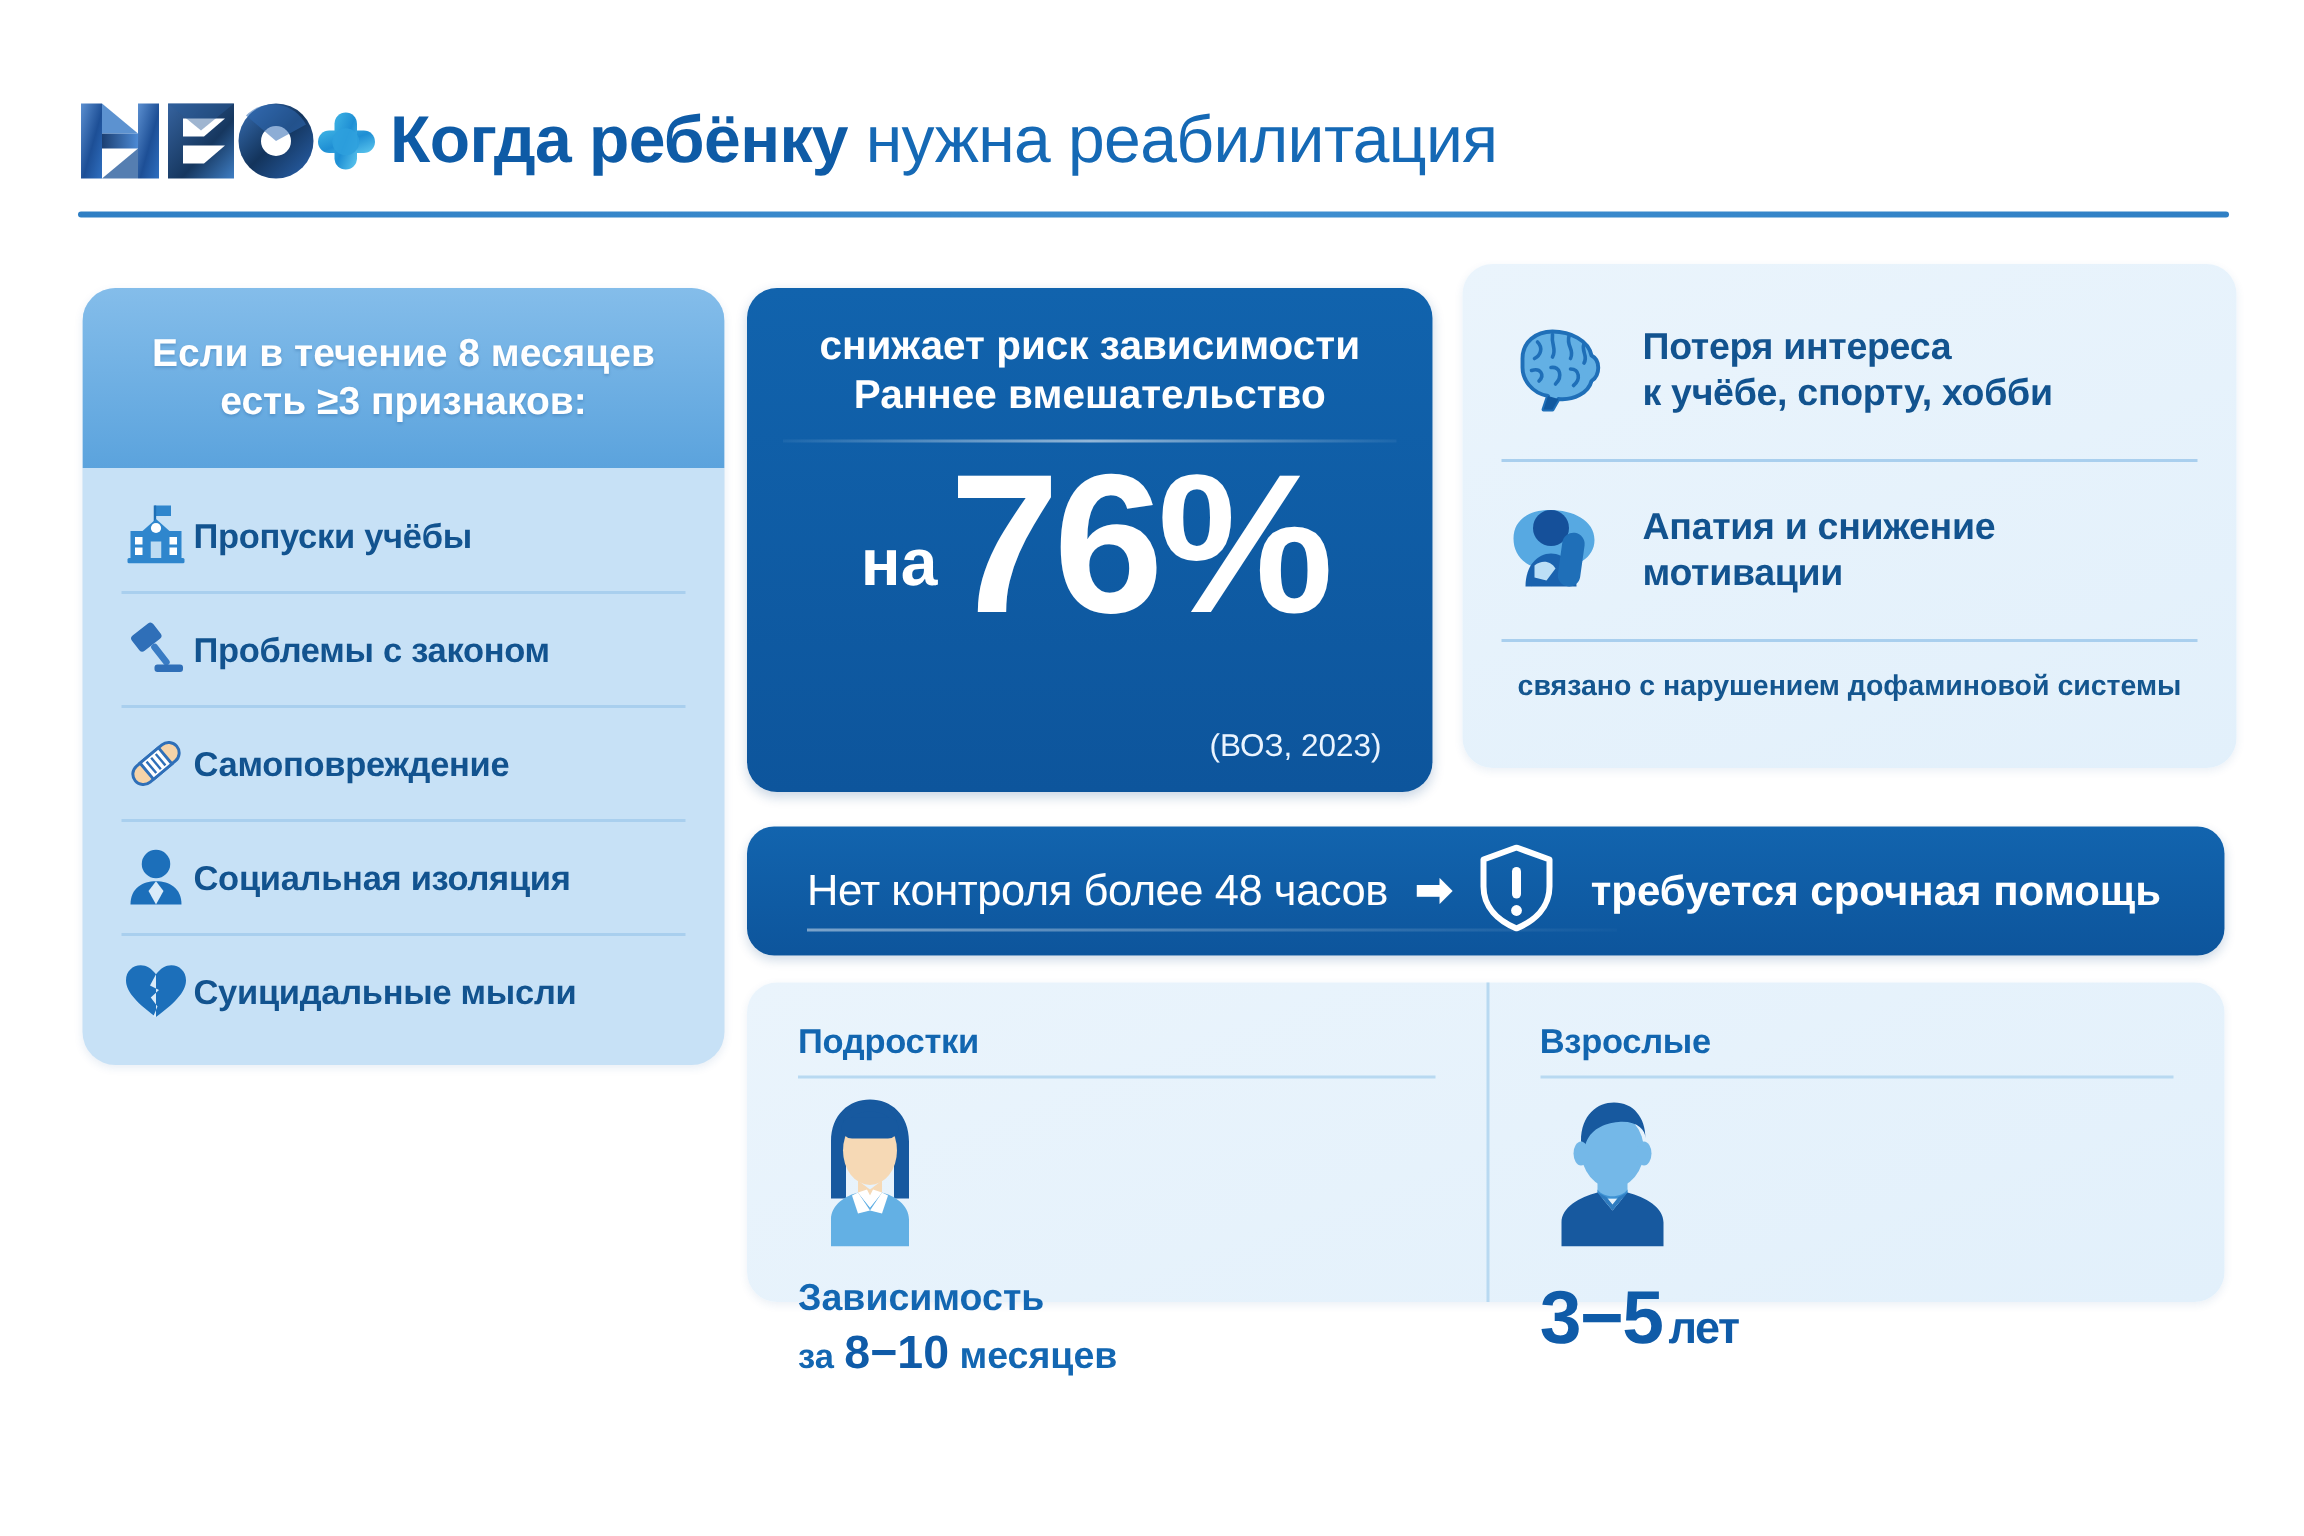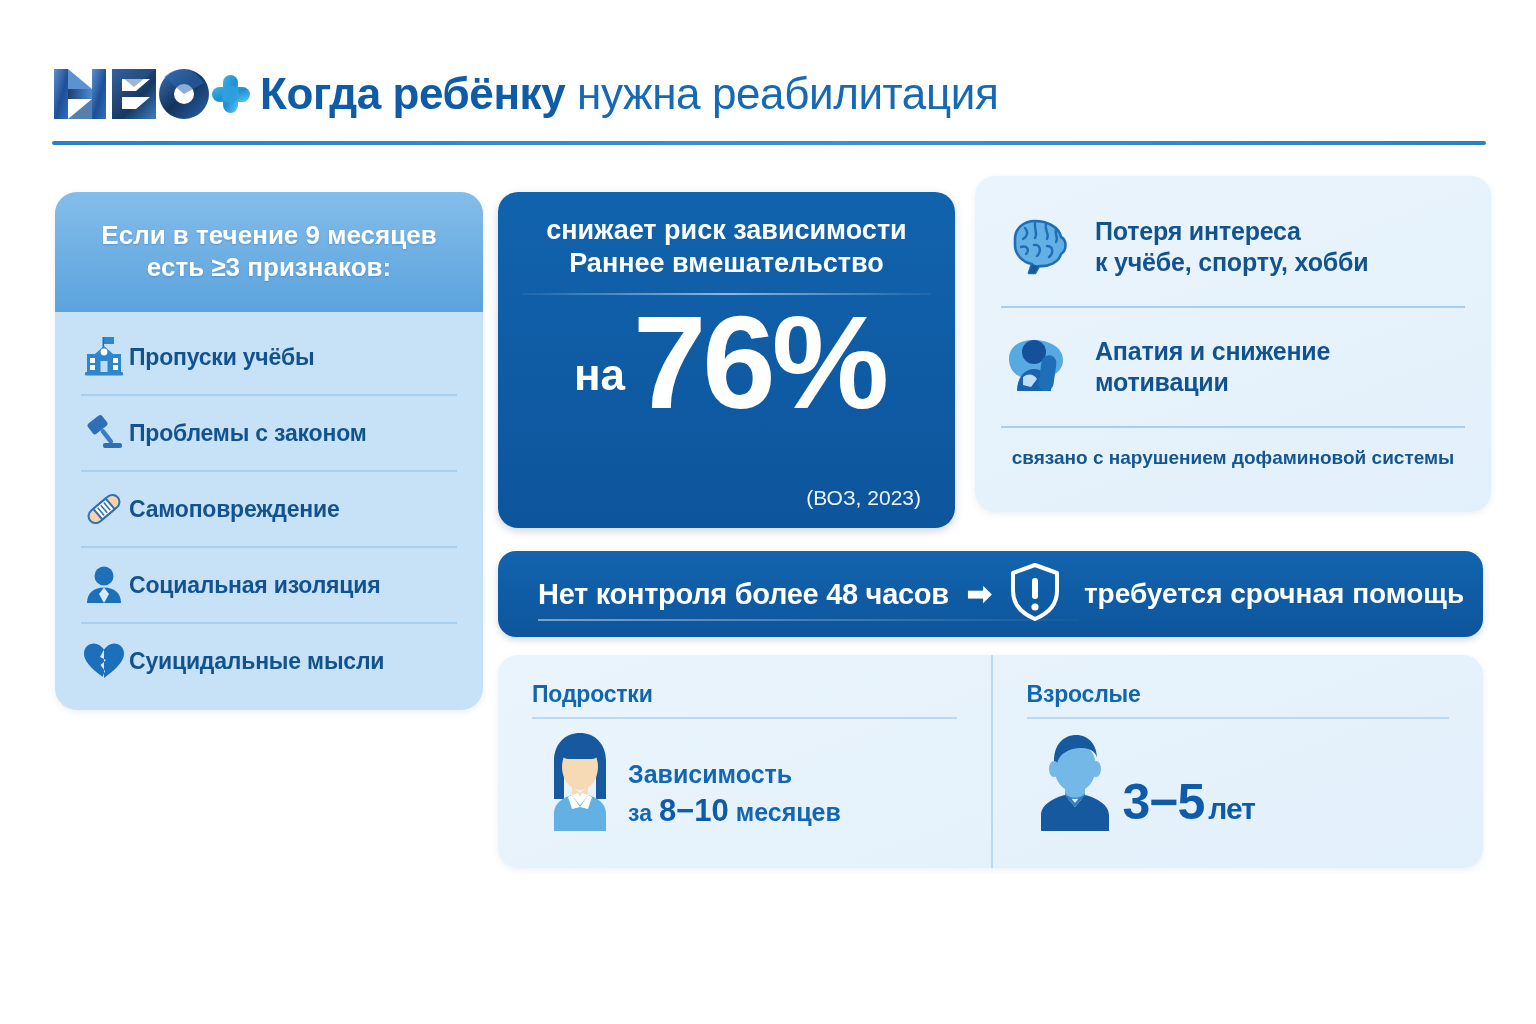--- a/index.html
+++ b/index.html
@@ -225,21 +225,21 @@
     box-shadow: 0 3px 7px rgba(14,70,130,0.20);
     display: flex;
     align-items: center;
     padding: 0 40px;
     box-sizing: border-box;
     gap: 16px;
   }
   #alert-text {
     color: #ffffff;
     font-size: 29px;
-    font-weight: 700;
+    font-weight: 400;
     white-space: nowrap;
     letter-spacing: -0.3px;
   }
   #alert-arrow {
     color: #ffffff;
     font-size: 30px;
     font-weight: 700;
     line-height: 1;
     margin: 0 2px;
   }
@@ -286,21 +286,23 @@
     letter-spacing: -0.2px;
   }
   .compare-rule {
     margin-top: 9px;
     height: 2px;
     background: #b8d9f1;
   }
   .compare-body {
     margin-top: 8px;
     display: flex;
-    align-items: flex-end;
+    align-items: flex-start;
+    gap: 18px;
+    flex-direction: column;
   }
   .compare-avatar { flex: 0 0 auto; width: 96px; height: 104px; }
   .teen-text {
     font-size: 25px;
     font-weight: 600;
     color: #1367b2;
     line-height: 1.3;
   }
   .teen-text .teen-l1 { display: block; font-weight: 600; }
   .teen-text .teen-l2 { display: block; }
@@ -368,21 +370,21 @@
       <rect x="160" y="24" width="38" height="15" rx="7.5" fill="url(#gP)"></rect>
       <rect x="171" y="12" width="15" height="38" rx="7.5" fill="url(#gP)"></rect>
       <circle cx="178.5" cy="31.5" r="9" fill="#2ea0dd" opacity="0.85"></circle>
     </svg>
     <div id="title"><span class="t-strong">Когда ребёнку</span><span class="t-light"> нужна реабилитация</span></div>
   </div>
   <div id="header-rule"></div>
 
   <div id="signs-card">
     <div id="signs-header">
-      <div class="line">Если в течение 9 месяцев</div>
+      <div class="line">Если в течение 8 месяцев</div>
       <div class="line">есть ≥3 признаков:</div>
     </div>
     <div id="signs-list">
 
       <div class="sign-row">
         <span class="sign-icon">
           <svg width="46" height="46" viewBox="0 0 46 46">
             <rect x="22" y="3" width="11" height="7" fill="#2f86cd"></rect>
             <rect x="21.5" y="3" width="1.6" height="12" fill="#1f6fb5"></rect>
             <rect x="6" y="20" width="34" height="18" fill="#2f86cd"></rect>

